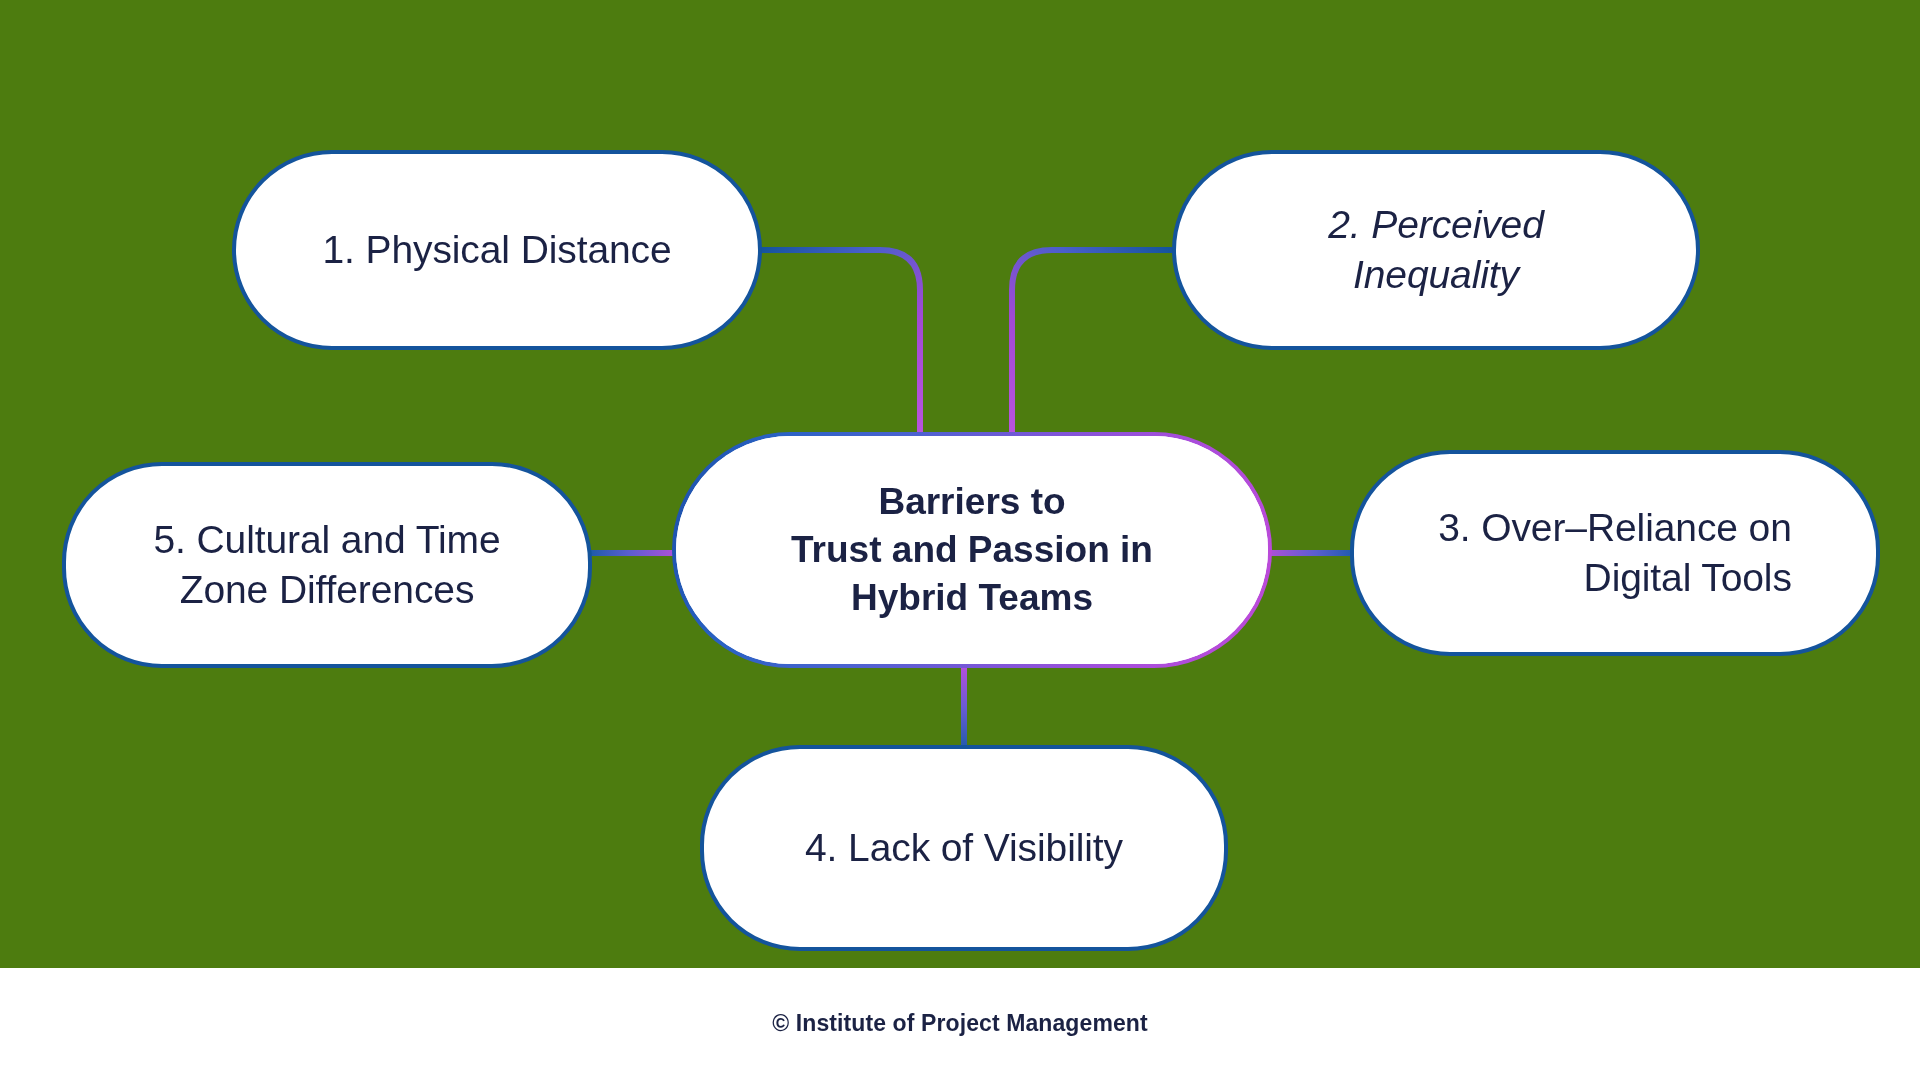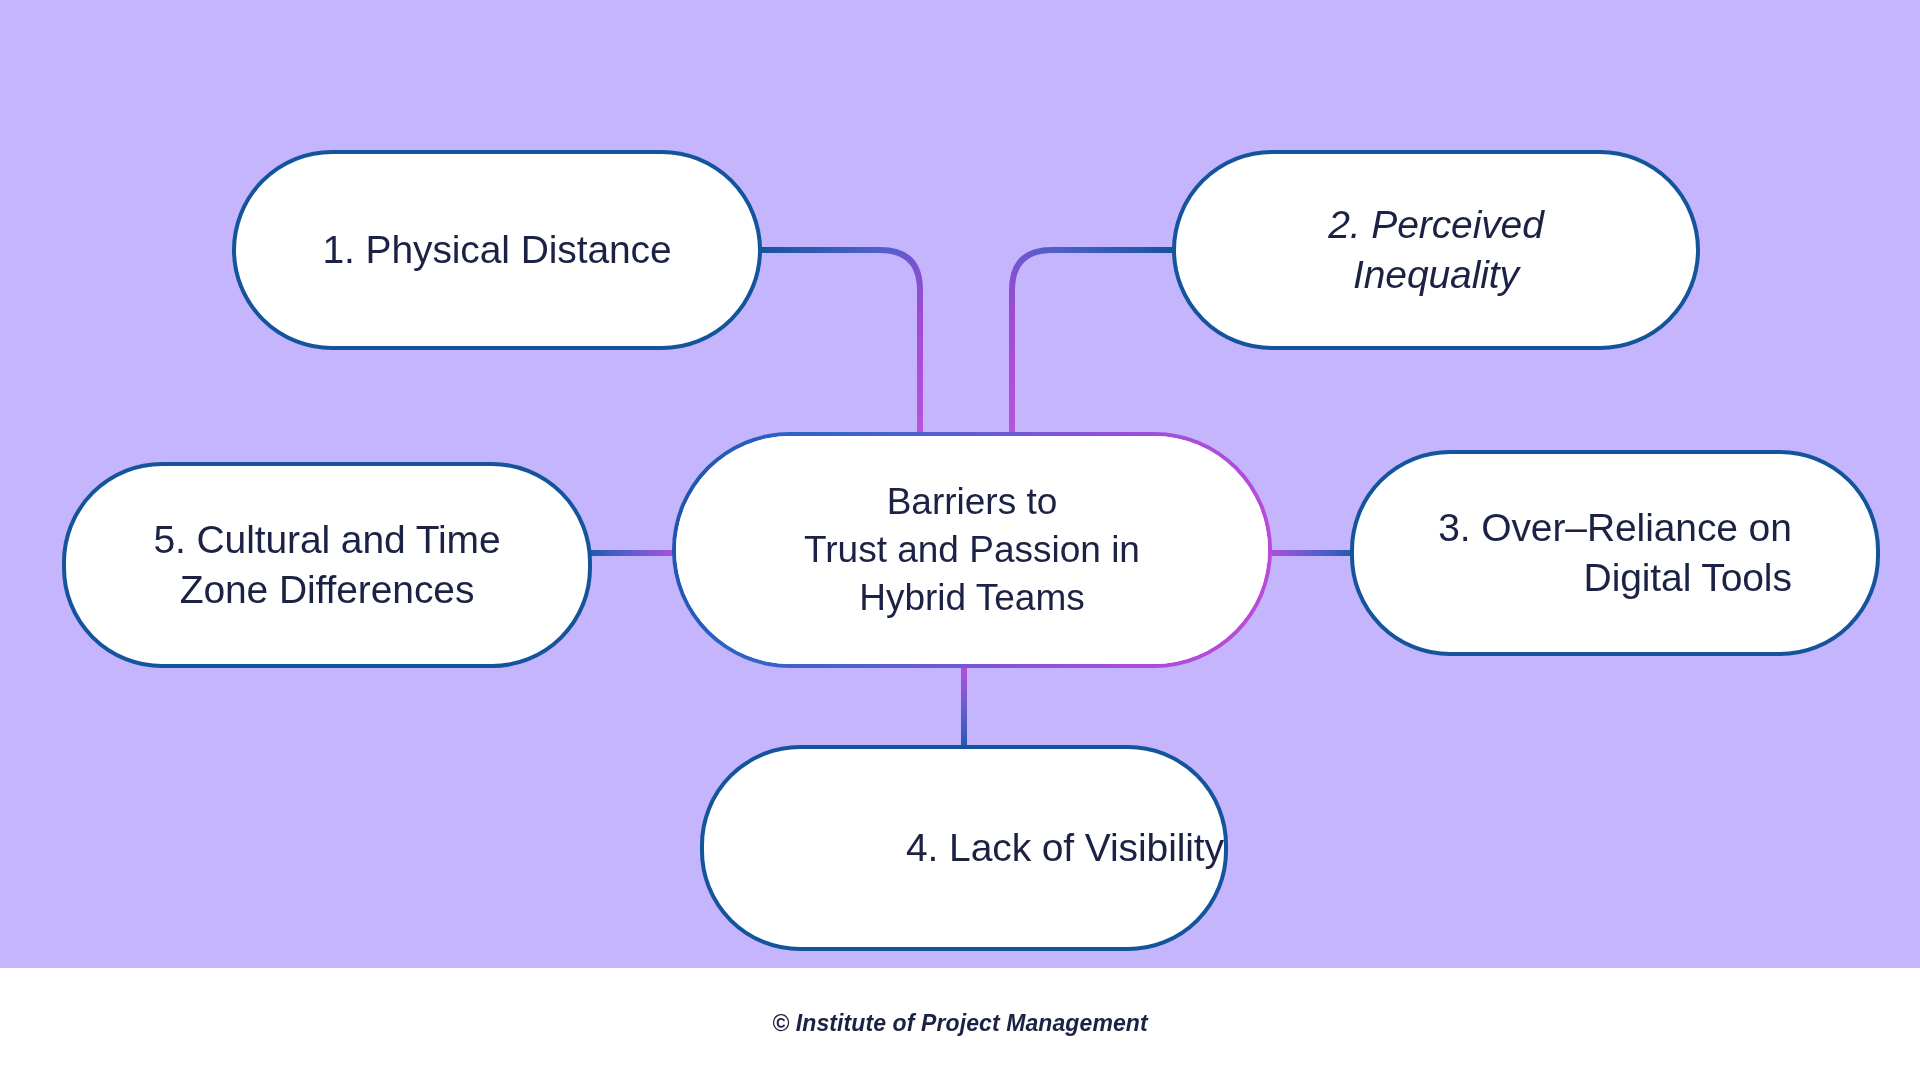--- a/index.html
+++ b/index.html
@@ -12,21 +12,21 @@
     width: 1920px;
     height: 1080px;
     overflow: hidden;
     font-family: "Liberation Sans", sans-serif;
   }
 
   #stage {
     position: relative;
     width: 1920px;
     height: 968px;
-    background: #c4b5fd;
+    background: #4d7c0f;
   }
 
   
   #connectors {
     position: absolute;
     left: 0;
     top: 0;
     width: 1920px;
     height: 1080px;
     z-index: 1;
@@ -58,21 +58,21 @@
   .branch .label {
     font-size: 39px;
     font-weight: 400;
   }
 
   
   #node-1 { left: 232px;  top: 150px; width: 530px; height: 200px; }
   #node-2 { left: 1172px; top: 150px; width: 528px; height: 200px; font-style: italic; }
   #node-5 { left: 62px;   top: 450px; width: 530px; height: 206px; margin-top: 12px; }
   #node-3 { left: 1350px; top: 450px; width: 530px; height: 206px; text-align: right; }
-  #node-4 { left: 700px;  top: 745px; width: 528px; height: 206px; justify-content: flex-end; }
+  #node-4 { left: 700px;  top: 745px; width: 528px; height: 206px; }
 
   
   #node-center {
     position: absolute;
     z-index: 4;
     left: 672px;
     top: 432px;
     width: 600px;
     height: 236px;
     border-radius: 118px;
@@ -95,39 +95,38 @@
     height: 100%;
     border-radius: 114px;
     background: #ffffff;
     display: flex;
     align-items: center;
     justify-content: center;
     text-align: center;
   }
   #node-center .label {
     font-size: 37px;
-    font-weight: 400;
+    font-weight: 700;
     color: #1b2244;
     line-height: 1.3;
     white-space: pre-line;
   }
 
   
   #footer {
     position: absolute;
     z-index: 5;
     left: 0;
     top: 1010px;
     width: 1920px;
     text-align: center;
     font-size: 23px;
     font-weight: 700;
     color: #1b2244;
     letter-spacing: 0.1px;
-    font-style: italic;
   }
 </style>
 </head>
 <body>
 
 <div id="stage">
 
   <svg id="connectors" viewBox="0 0 1920 1080" aria-hidden="true">
     <defs>
 

